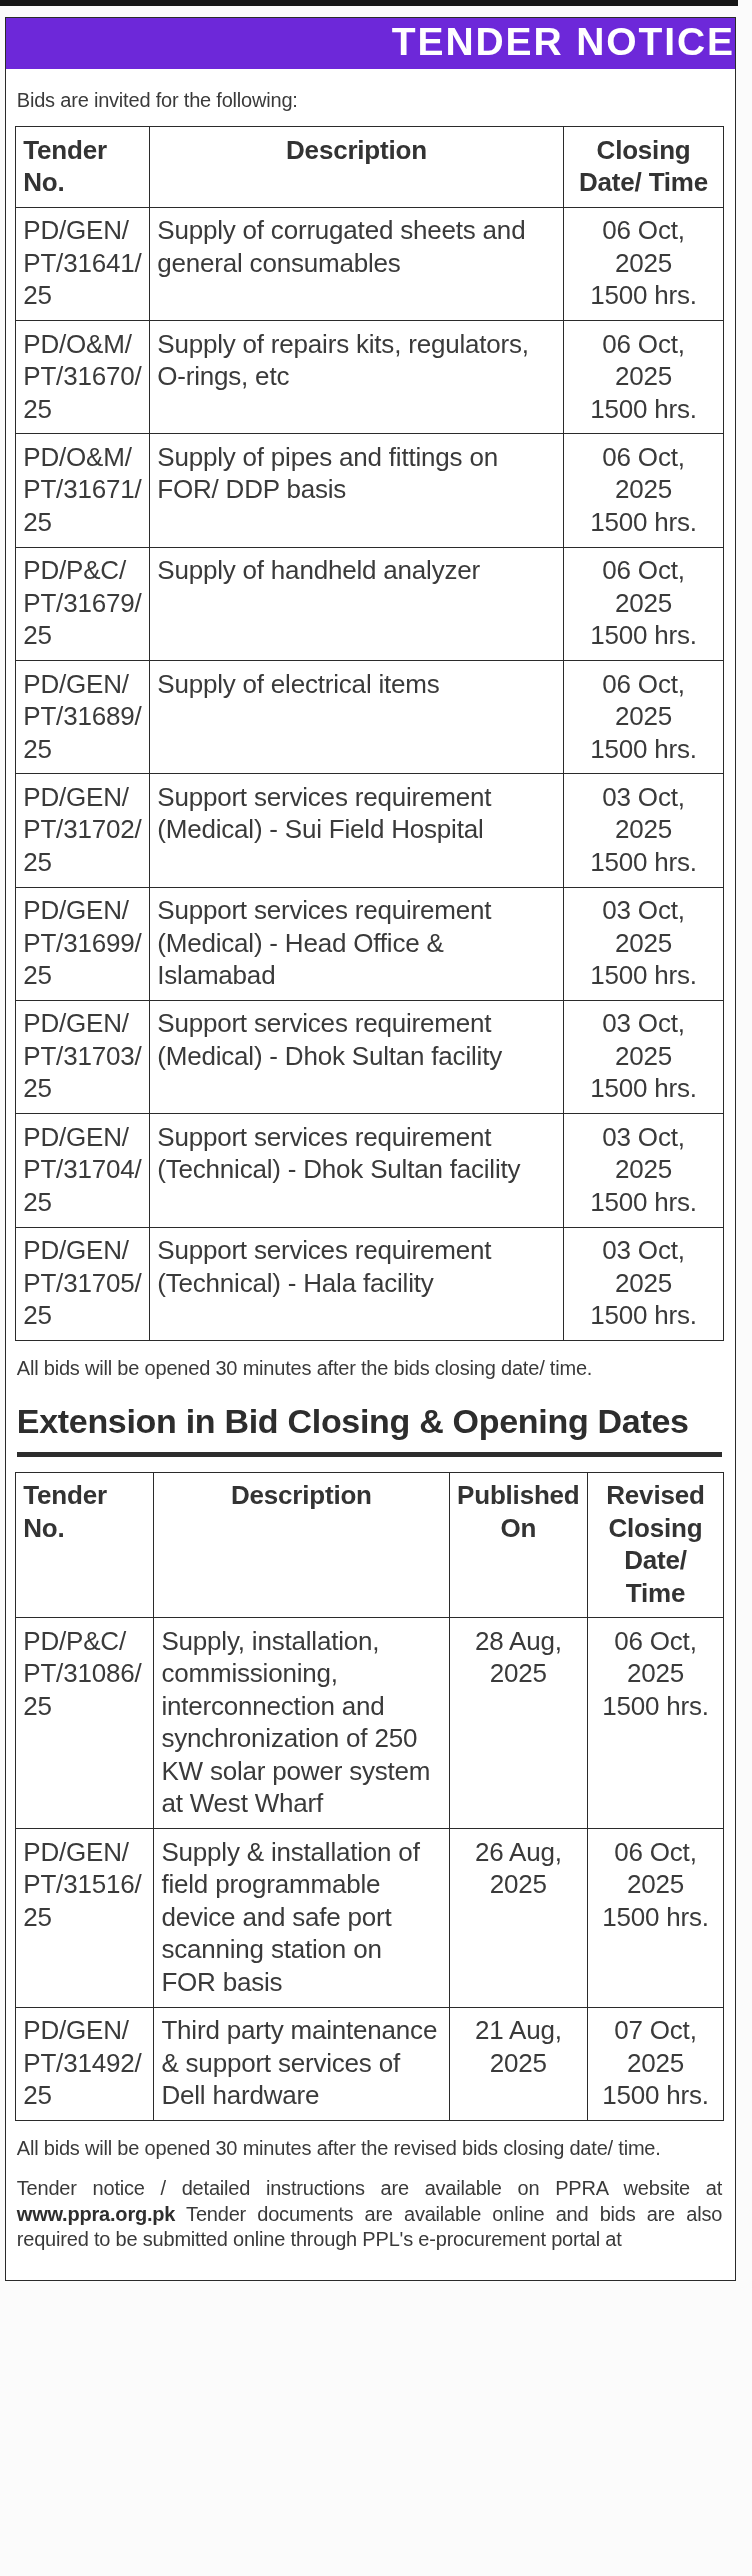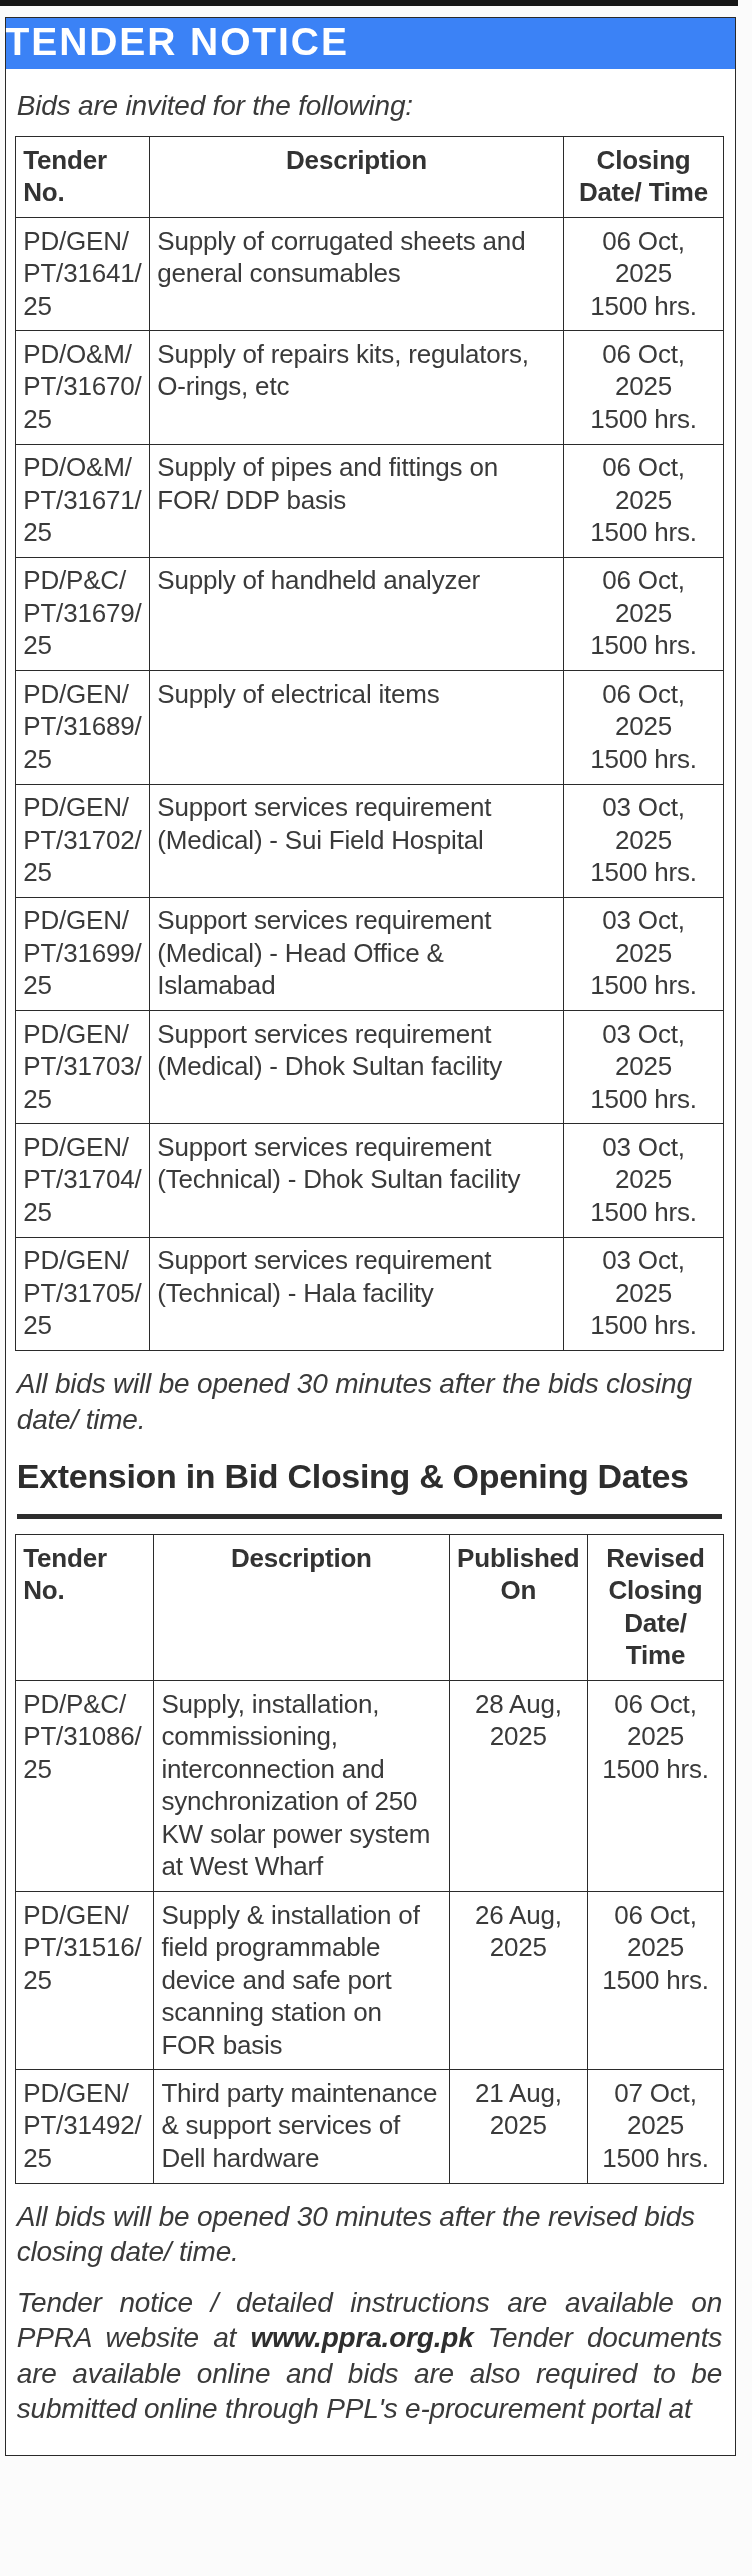--- a/index.html
+++ b/index.html
@@ -18,37 +18,36 @@
     width: 738px;
     height: 5.6px;
     background: #161616;
   }
   .main-box {
     margin: 11px 16px 0 4.6px;
     border: 1.9px solid #2a2a2a;
     background: #ffffff;
   }
   .title-bar {
-    background: #3b82f6;
+    background: #6d28d9;
     color: #ffffff;
     font-size: 39px;
     font-weight: bold;
-    text-align: left;
+    text-align: right;
     letter-spacing: 1.9px;
     padding: 2.8px 0 4.6px 0;
   }
   .content {
     padding: 3.7px 11px 15px 9.3px;
   }
   p.base {
-    font-size: 28px;
+    font-size: 20px;
     line-height: 1.27;
     margin: 15px 1.9px 13px 1.9px;
     letter-spacing: -0.2px;
-    font-style: italic;
   }
   .justify { text-align: justify; }
   table {
     width: 100%;
     border-collapse: collapse;
     font-size: 26px;
     line-height: 1.25;
     color: #3a3a3a;
     margin: 5.6px 0 9.3px 0;
     letter-spacing: -0.2px;
@@ -63,21 +62,21 @@
     font-weight: bold;
     color: #333333;
   }
   .pre { white-space: pre-line; }
   .center { text-align: center; border-radius: 15px; }
   h2.ext-heading {
     font-size: 34px;
     font-weight: bold;
     color: #2d2d2d;
     margin: 20.4px 1.9px 15px 1.9px;
-    padding-bottom: 18px;
+    padding-bottom: 11px;
     border-bottom: 5.6px solid #2d2d2d;
     letter-spacing: -0.3px;
   }
   .note-box {
     border: 1.9px solid #2b2b2b;
     padding: 9.3px 11px 13px 11px;
     font-size: 26px;
     line-height: 1.3;
     text-align: justify;
     margin: 1.9px 0 5.6px 0;

